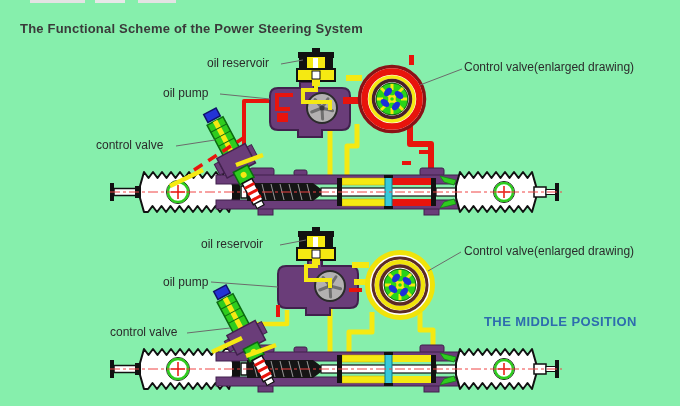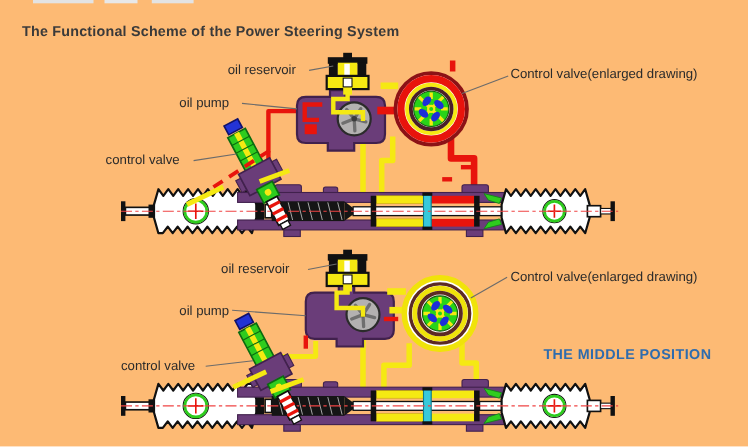--- a/index.html
+++ b/index.html
@@ -1,16 +1,16 @@
 <!DOCTYPE html>
 <html><head>
 <meta charset="utf-8">
 <style>
   html,body{margin:0;padding:0;background:#fff;}
-  .stage{position:relative;width:680px;height:406px;background:#fdba74;overflow:hidden;
+  .stage{position:relative;width:680px;height:406px;background:#86efac;overflow:hidden;
          font-family:"Liberation Sans",sans-serif;}
   .stage svg{position:absolute;left:0;top:0;}
   .lbl{position:absolute;font-size:12px;color:#2b2b2b;white-space:nowrap;line-height:13px;}
   .title{position:absolute;left:20px;top:21px;font-size:13px;font-weight:600;color:#3a3a3a;
          letter-spacing:.2px;white-space:nowrap;}
   .state{position:absolute;font-size:13px;font-weight:700;color:#2e6cae;letter-spacing:.4px;
          white-space:nowrap;}
 </style>
 </head>
 <body>
@@ -216,15 +216,15 @@
 
 <div class="lbl" style="left:207px;top:57px">oil reservoir</div>
 <div class="lbl" style="left:163px;top:87px">oil pump</div>
 <div class="lbl" style="left:96px;top:139px">control valve</div>
 <div class="lbl" style="left:464px;top:61px">Control valve(enlarged drawing)</div>
 
 <div class="lbl" style="left:201px;top:238px">oil reservoir</div>
 <div class="lbl" style="left:163px;top:276px">oil pump</div>
 <div class="lbl" style="left:110px;top:326px">control valve</div>
 <div class="lbl" style="left:464px;top:245px">Control valve(enlarged drawing)</div>
-<div class="state" style="left:494px;top:314px">THE MIDDLE POSITION</div>
+<div class="state" style="left:484px;top:314px">THE MIDDLE POSITION</div>
 
 </div>
 
 </body></html>

